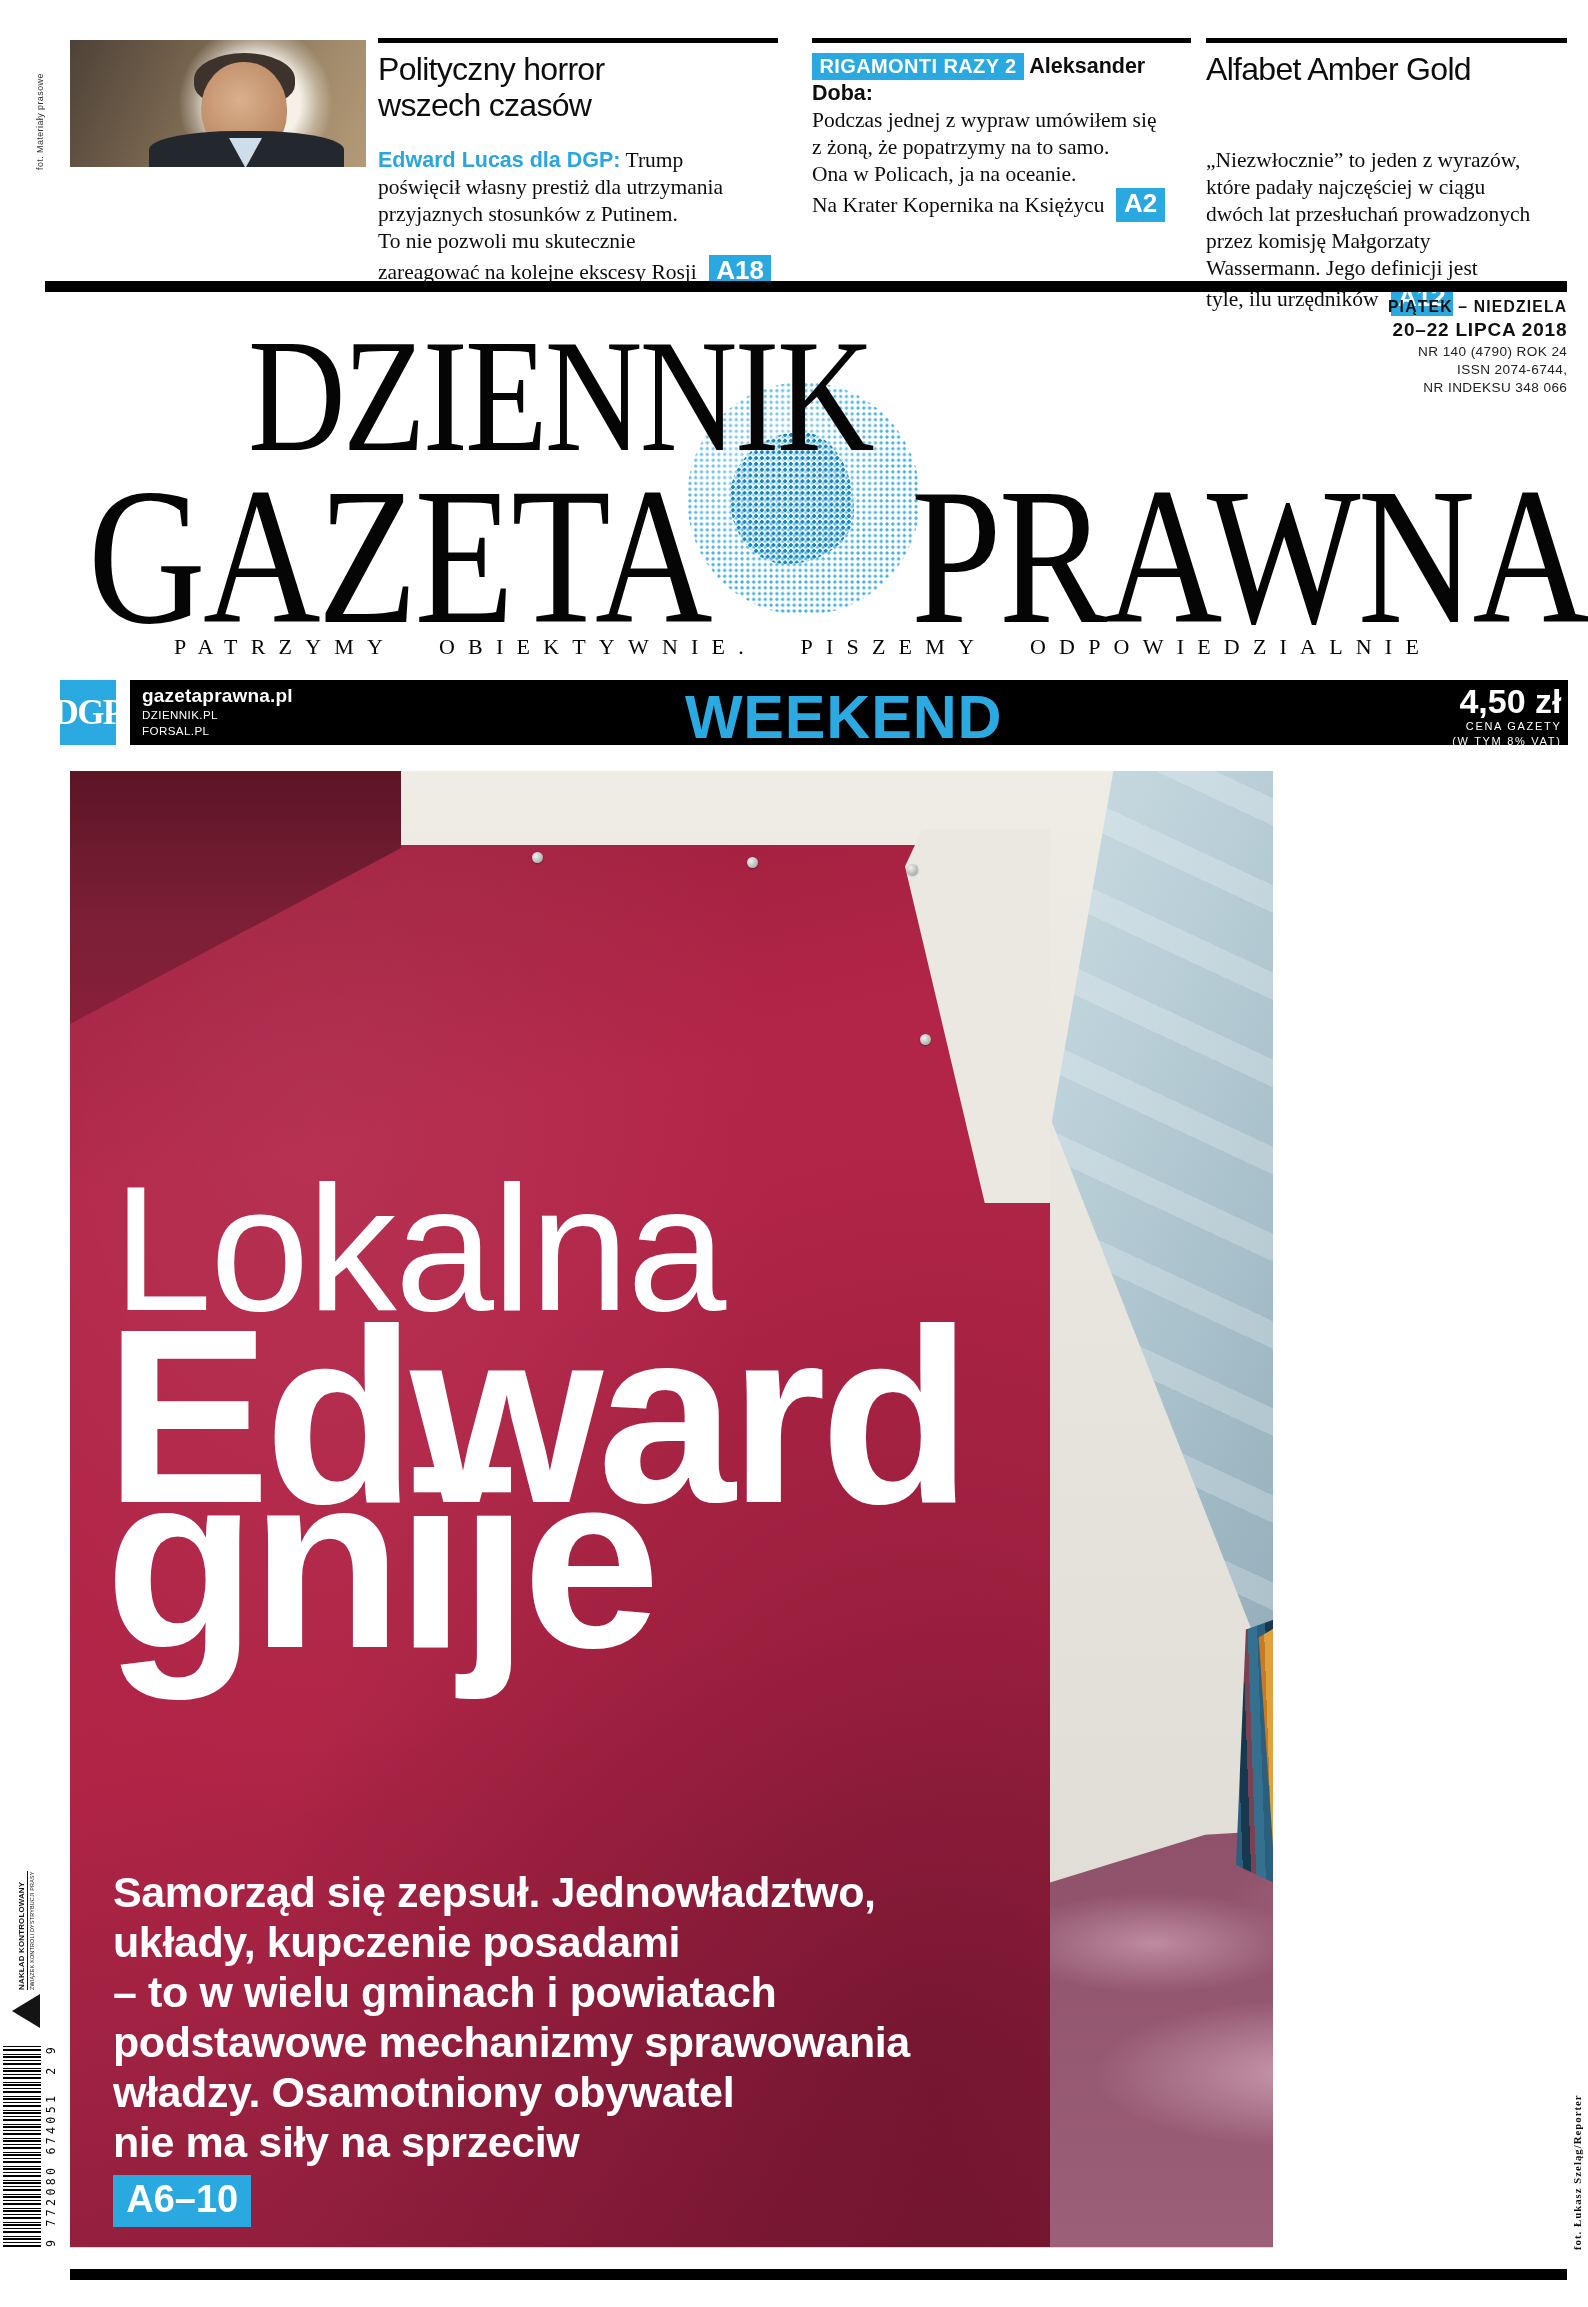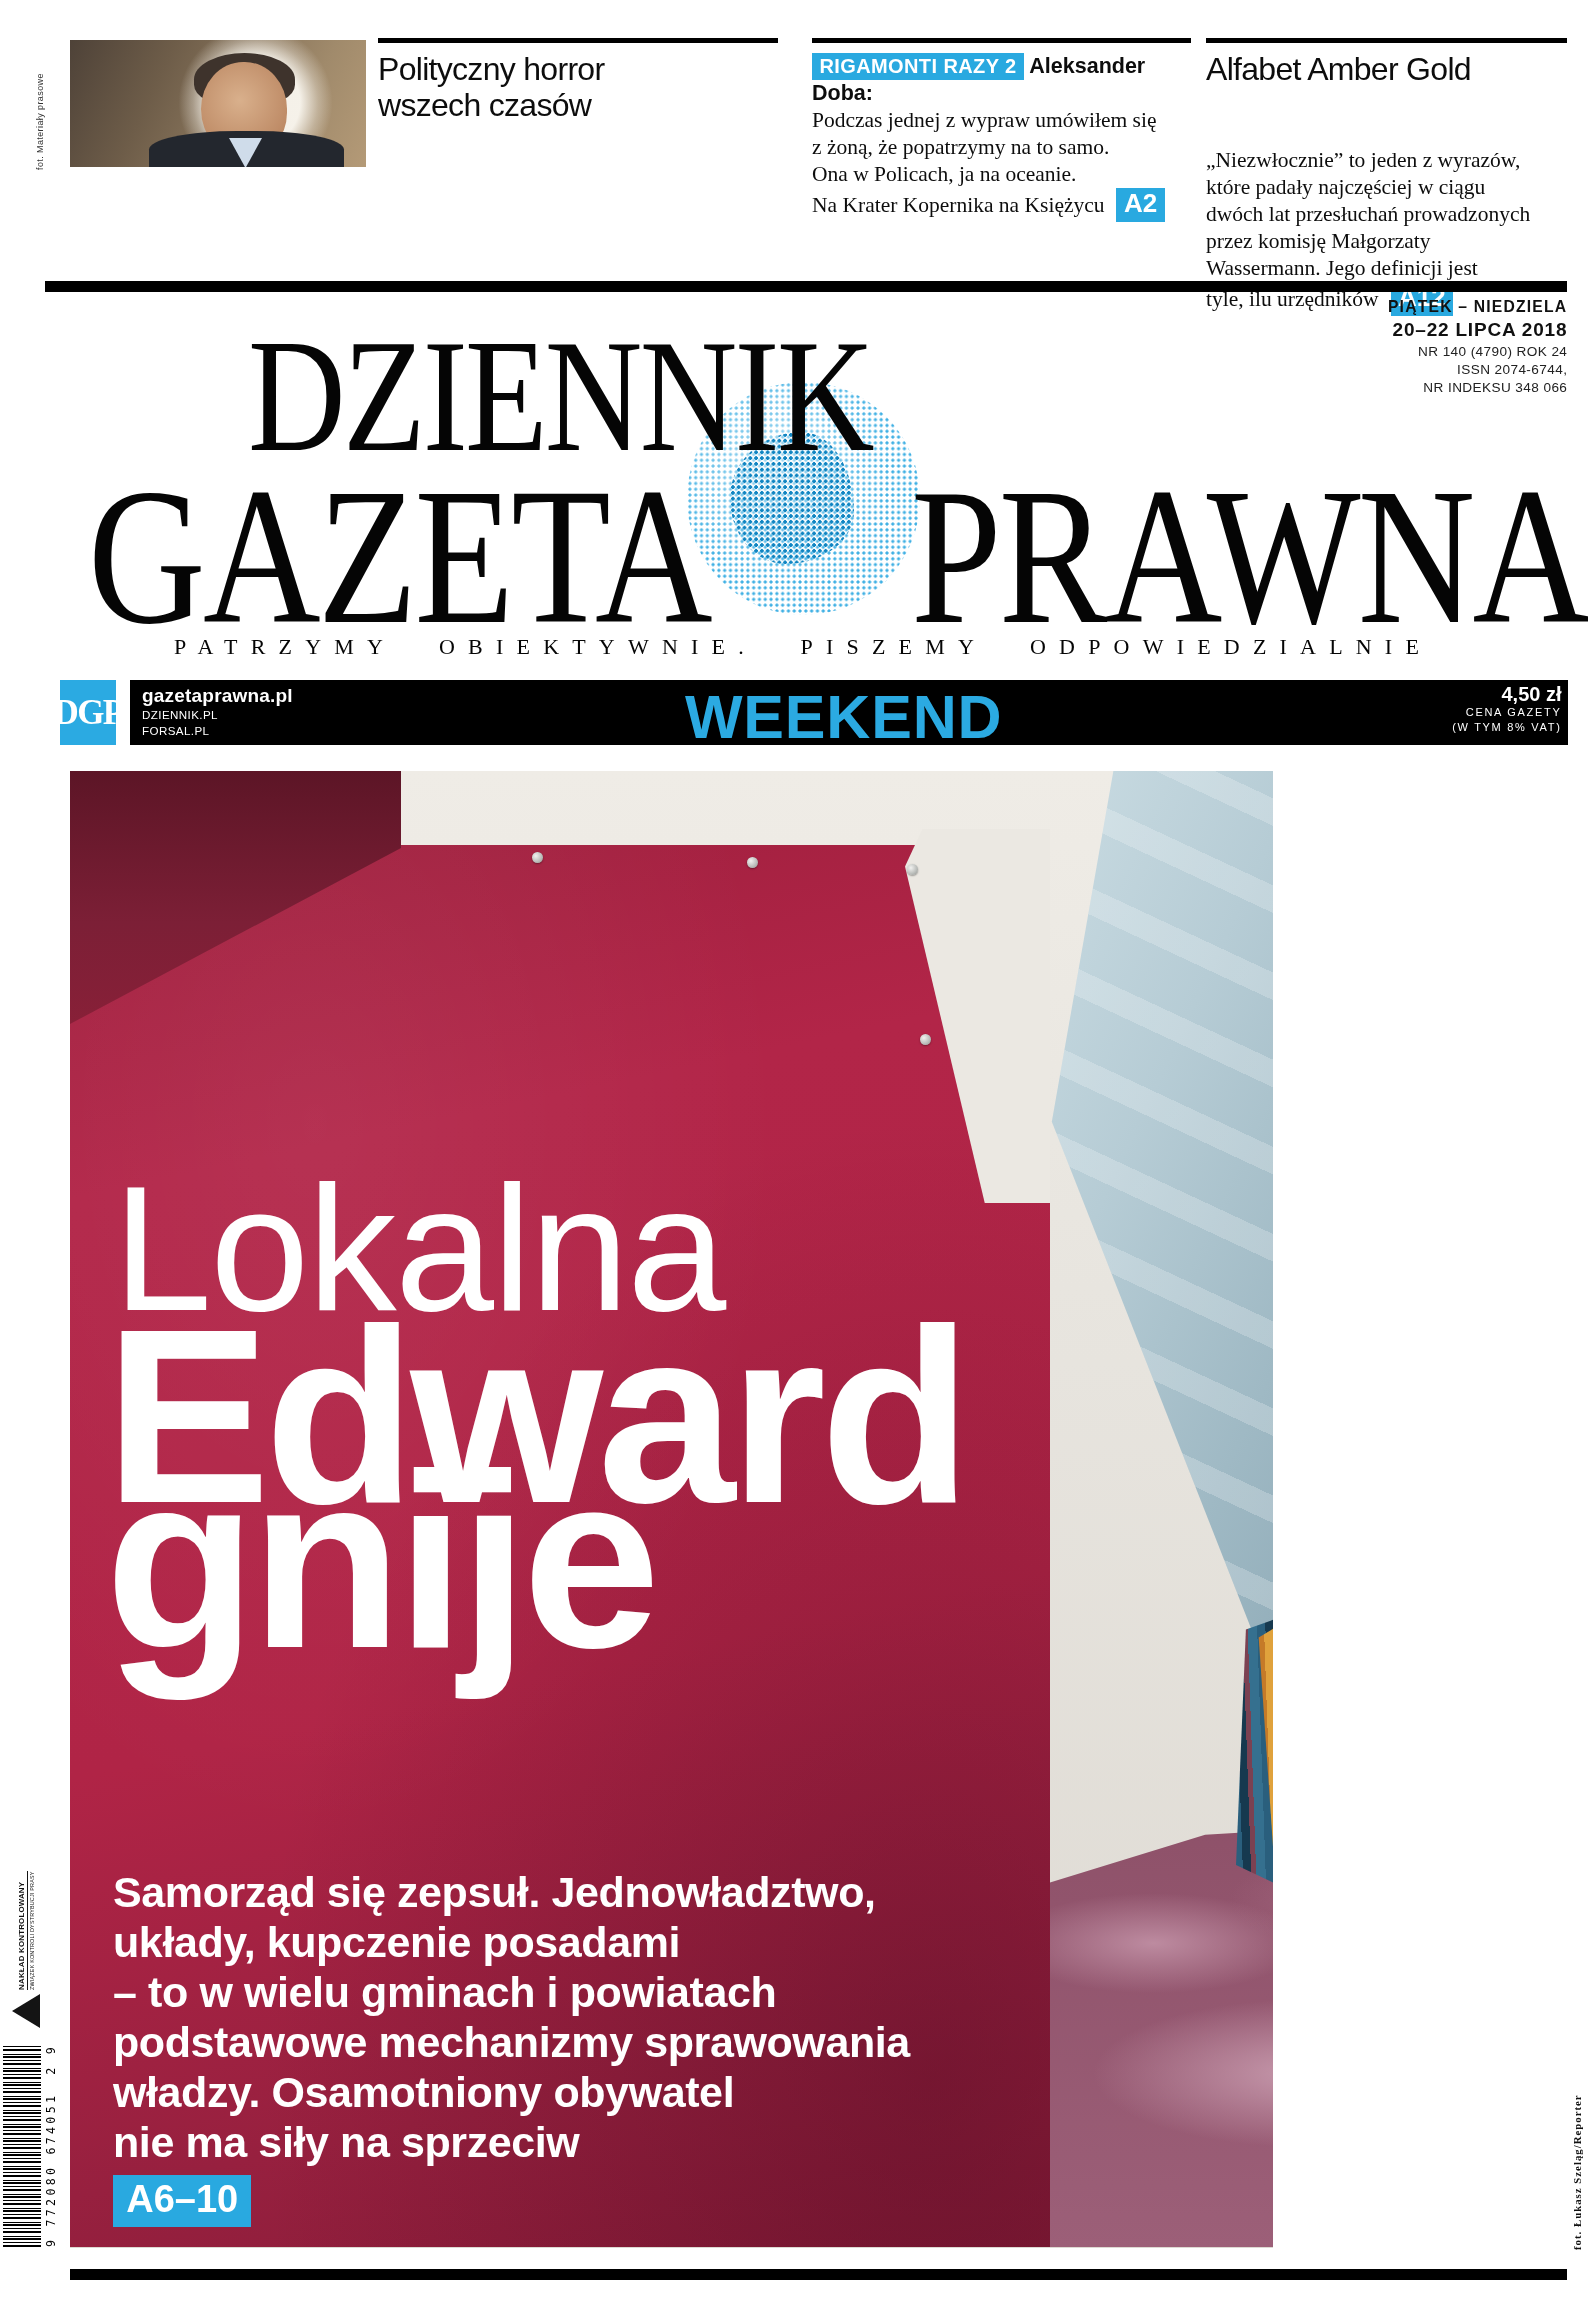--- a/index.html
+++ b/index.html
@@ -69,21 +69,21 @@
   
   .dgp-tile{left:60px;top:680px;width:56px;height:65px;background:#2BAAE2;display:flex;
       align-items:center;justify-content:center;color:#fff;font-size:35px;font-weight:700;letter-spacing:-1.7px;}
   .infobar{left:130px;top:680px;width:1438px;height:65px;background:#000;}
   .sites{left:142px;top:686px;color:#fff;line-height:1;}
   .site-main{font-size:19px;font-weight:700;letter-spacing:0.2px;}
   .site-sub{font-size:11.6px;margin-top:4.1px;letter-spacing:0.4px;}
   .edition{left:685px;top:684px;height:65px;display:flex;align-items:center;
       font-size:61px;font-weight:700;letter-spacing:0.8px;color:#2BAAE2;}
   .price{right:26.5px;top:684px;text-align:right;color:#fff;line-height:1;}
-  .price-main{font-size:20px;font-weight:700;}
+  .price-main{font-size:34px;font-weight:700;}
   .price-sub{font-size:11px;letter-spacing:1.7px;margin-top:3.3px;}
 
   
   .photo{left:70px;top:771px;width:1203px;height:1477px;background:#ebe8e2;overflow:hidden;}
   .wall{position:absolute;inset:0;background:linear-gradient(180deg,#efece6 0%,#e7e4de 40%,#ddd9d2 100%);}
   .wood{position:absolute;left:1439px;top:273px;width:58px;height:786px;
       background:repeating-linear-gradient(0deg,transparent 0 98px,rgba(120,95,60,.45) 98px 101px),
       linear-gradient(90deg,#d6c2a2,#c3ad8c);}
   .curtain-magenta{position:absolute;left:1201px;top:0;width:242px;height:275px;
       background:linear-gradient(100deg,#c2406f 0%,#a12a52 28%,#7e1c3a 60%,#8e2244 100%);
@@ -166,20 +166,29 @@
     <div class="tp-head"></div>
     <div class="tp-suit"></div>
     <div class="tp-shirt"></div>
   </div>
   <div class="abs credit-v credit-left">fot. Materiały prasowe</div>
 
   <div class="abs teaser t1">
     <div class="t-rule"></div>
     <div class="t-title">Polityczny horror
 wszech czasów</div>
+    <div class="t-body">
+      <span class="kicker-blue">Edward Lucas dla DGP:</span>
+      <span class="t-text">Trump
+poświęcił własny prestiż dla utrzymania
+przyjaznych stosunków z Putinem.
+To nie pozwoli mu skutecznie
+zareagować na kolejne ekscesy Rosji</span>
+      <span class="page-badge">A18</span>
+    </div>
   </div>
 
   <div class="abs teaser t2">
     <div class="t-rule"></div>
     <div class="t-body">
       <span class="kicker-badge">RIGAMONTI RAZY 2</span>
       <span class="kicker-name">Aleksander Doba:</span>
       <span class="t-text">
 Podczas jednej z wypraw umówiłem się
 z żoną, że popatrzymy na to samo.

